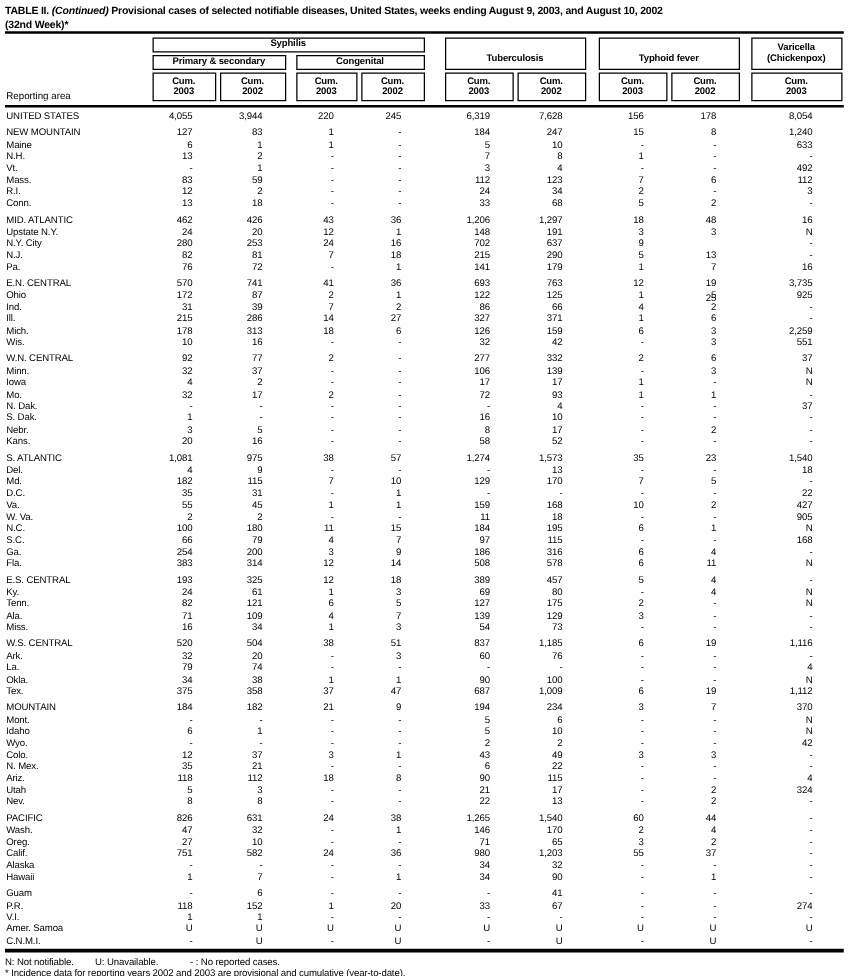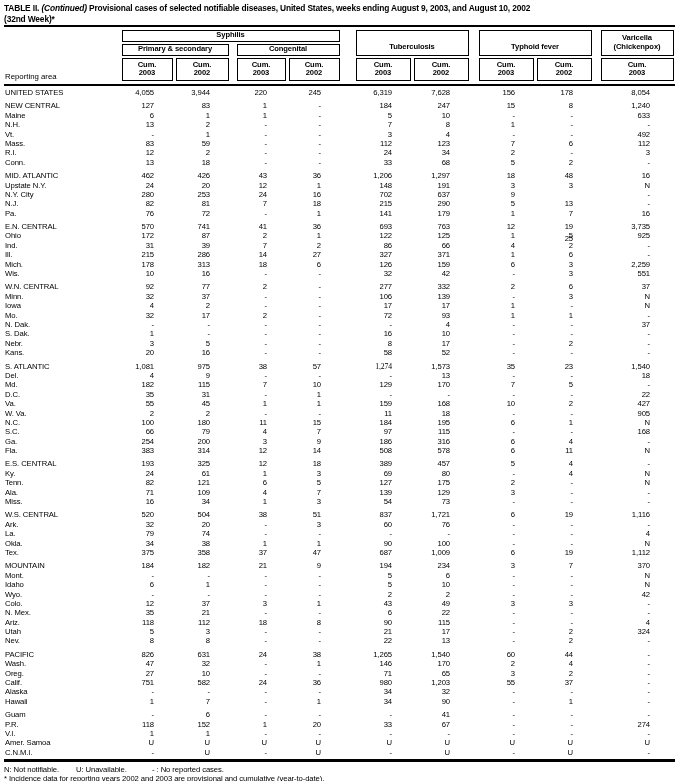--- a/index.html
+++ b/index.html
@@ -111,21 +111,21 @@
           <div class="cell-val" style="grid-column: 6;">245</div>
           <div class="cell-val" style="grid-column: 8;">6,319</div>
           <div class="cell-val" style="grid-column: 9;">7,628</div>
           <div class="cell-val" style="grid-column: 11;">156</div>
           <div class="cell-val" style="grid-column: 12;">178</div>
           <div class="cell-val last" style="grid-column: 14;">8,054</div>
         </div>
       </div>
       <div class="sect">
         <div class="row">
-          <div class="cell-area">NEW CENTRAL</div>
+          <div class="cell-area">NEW MOUNTAIN</div>
           <div class="cell-val" style="grid-column: 2;">127</div>
           <div class="cell-val" style="grid-column: 3;">83</div>
           <div class="cell-val" style="grid-column: 5;">1</div>
           <div class="cell-val" style="grid-column: 6;">-</div>
           <div class="cell-val" style="grid-column: 8;">184</div>
           <div class="cell-val" style="grid-column: 9;">247</div>
           <div class="cell-val" style="grid-column: 11;">15</div>
           <div class="cell-val" style="grid-column: 12;">8</div>
           <div class="cell-val last" style="grid-column: 14;">1,240</div>
         </div>
@@ -436,21 +436,21 @@
           <div class="cell-val last" style="grid-column: 14;">-</div>
         </div>
       </div>
       <div class="sect">
         <div class="row">
           <div class="cell-area">S. ATLANTIC</div>
           <div class="cell-val" style="grid-column: 2;">1,081</div>
           <div class="cell-val" style="grid-column: 3;">975</div>
           <div class="cell-val" style="grid-column: 5;">38</div>
           <div class="cell-val" style="grid-column: 6;">57</div>
-          <div class="cell-val" style="grid-column: 8; font-family: Liberation Serif, serif;">1,274</div>
+          <div class="cell-val" style="grid-column: 8;">1,274</div>
           <div class="cell-val" style="grid-column: 9;">1,573</div>
           <div class="cell-val" style="grid-column: 11;">35</div>
           <div class="cell-val" style="grid-column: 12;">23</div>
           <div class="cell-val last" style="grid-column: 14;">1,540</div>
         </div>
         <div class="row">
           <div class="cell-area">Del.</div>
           <div class="cell-val" style="grid-column: 2;">4</div>
           <div class="cell-val" style="grid-column: 3;">9</div>
           <div class="cell-val" style="grid-column: 5;">-</div>
@@ -621,21 +621,21 @@
         </div>
       </div>
       <div class="sect">
         <div class="row">
           <div class="cell-area">W.S. CENTRAL</div>
           <div class="cell-val" style="grid-column: 2;">520</div>
           <div class="cell-val" style="grid-column: 3;">504</div>
           <div class="cell-val" style="grid-column: 5;">38</div>
           <div class="cell-val" style="grid-column: 6;">51</div>
           <div class="cell-val" style="grid-column: 8;">837</div>
-          <div class="cell-val" style="grid-column: 9;">1,721</div>
+          <div class="cell-val" style="grid-column: 9;">1,185</div>
           <div class="cell-val" style="grid-column: 11;">6</div>
           <div class="cell-val" style="grid-column: 12;">19</div>
           <div class="cell-val last" style="grid-column: 14;">1,116</div>
         </div>
         <div class="row">
           <div class="cell-area">Ark.</div>
           <div class="cell-val" style="grid-column: 2;">32</div>
           <div class="cell-val" style="grid-column: 3;">20</div>
           <div class="cell-val" style="grid-column: 5;">-</div>
           <div class="cell-val" style="grid-column: 6;">3</div>

